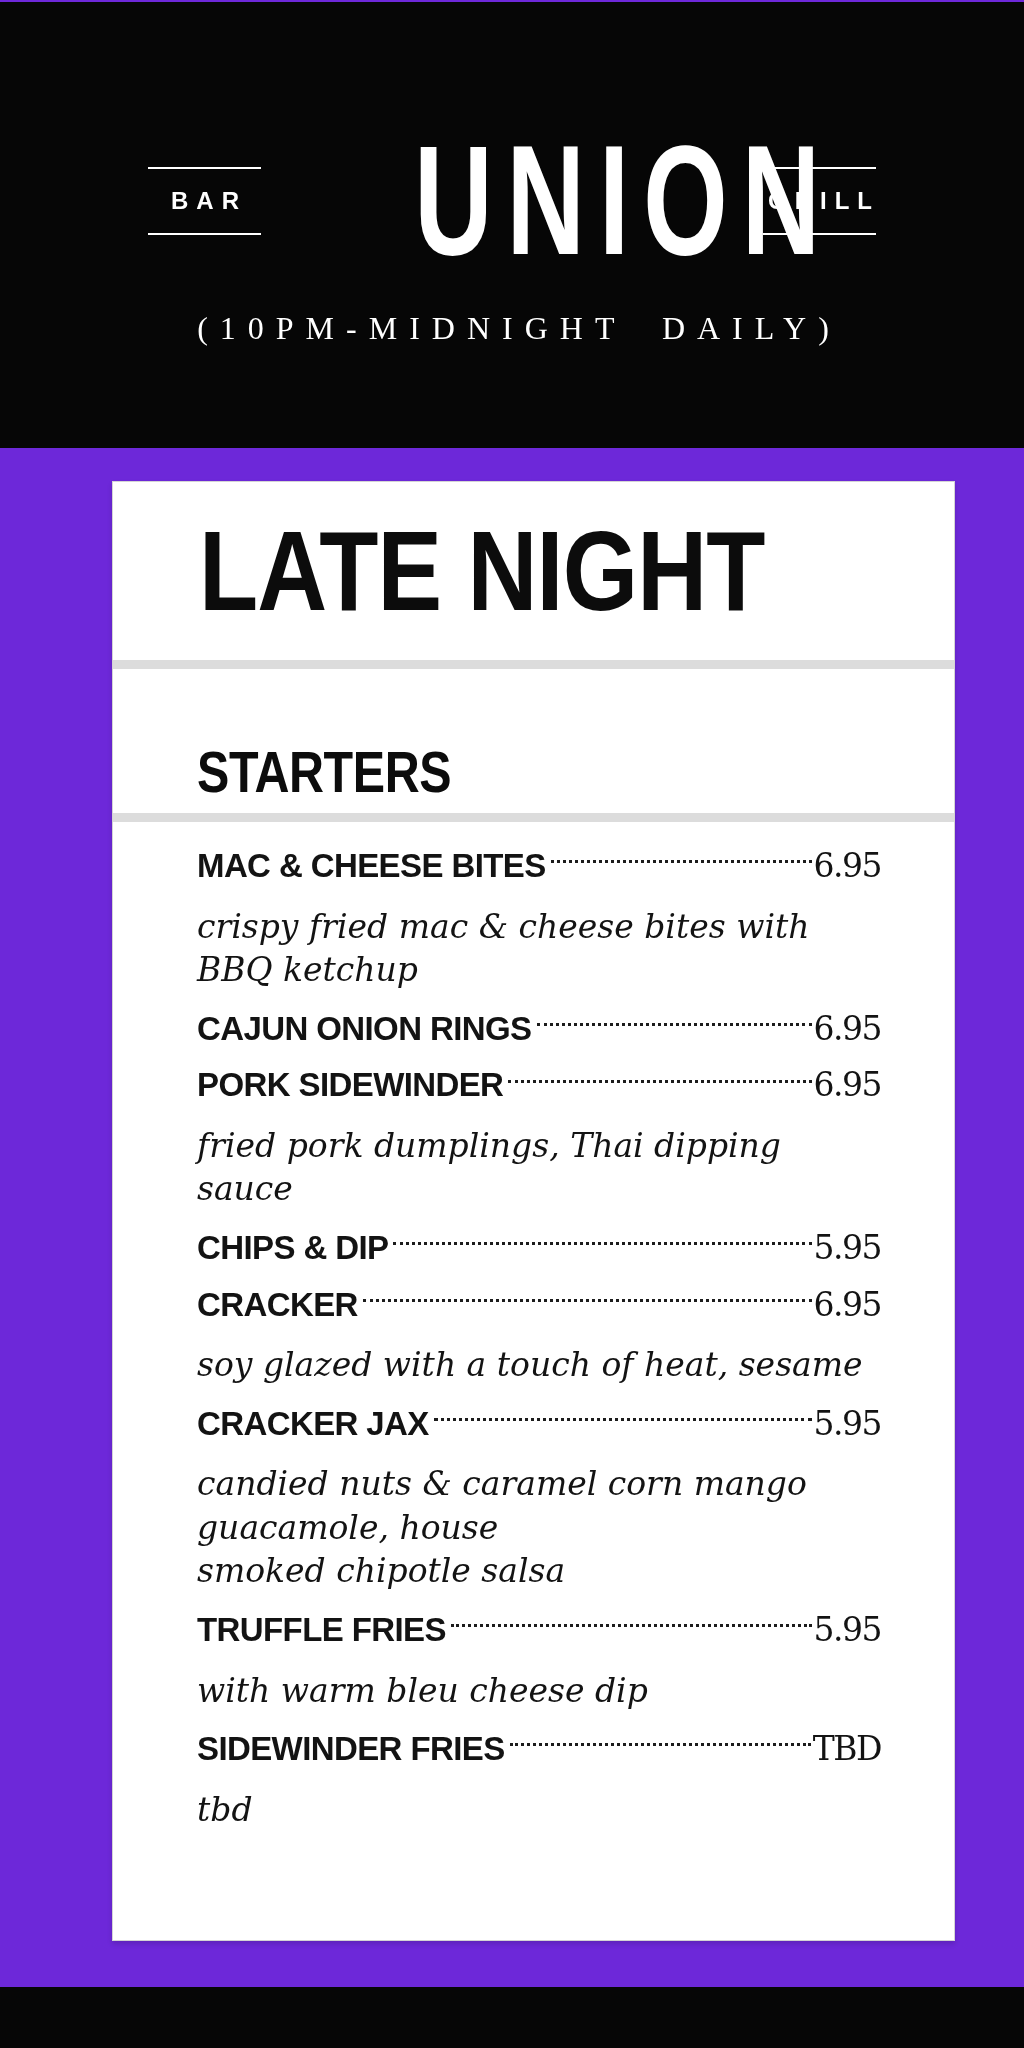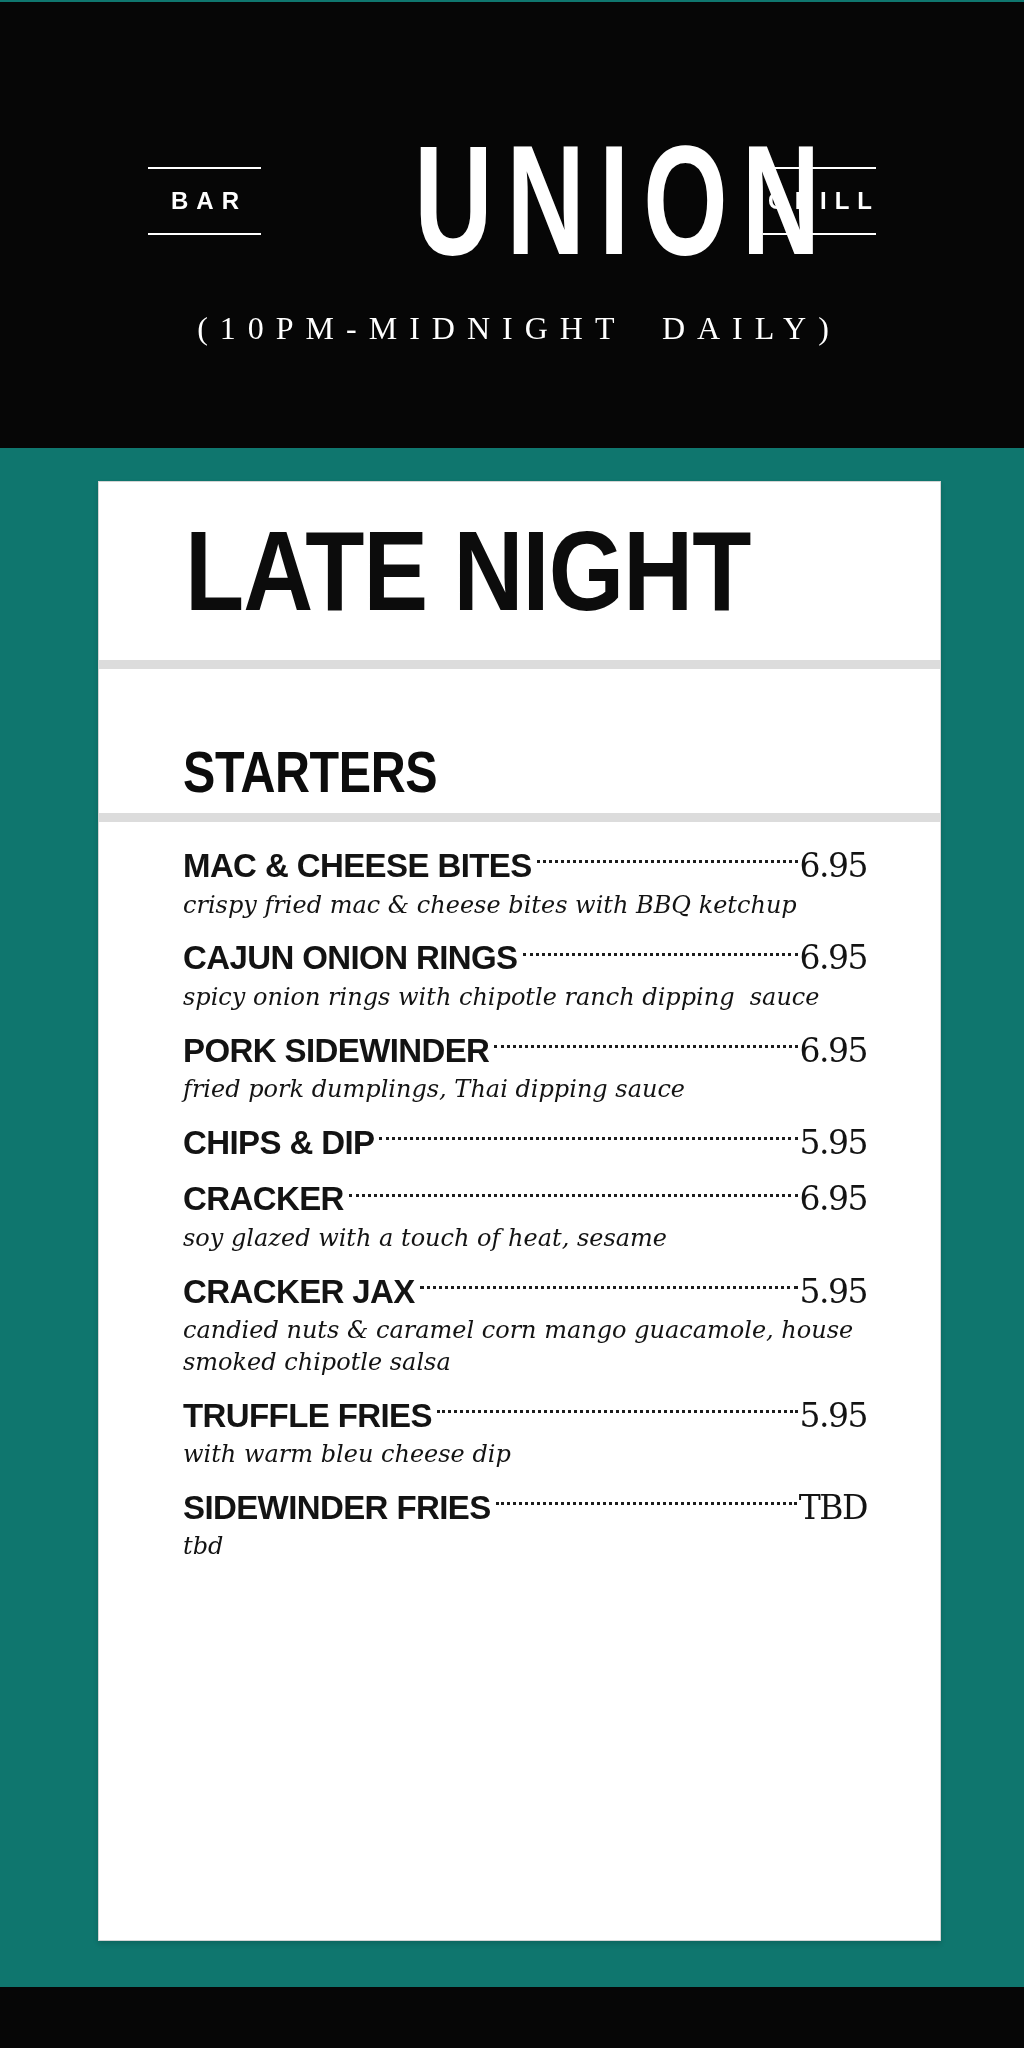--- a/index.html
+++ b/index.html
@@ -3,21 +3,21 @@
 <meta charset="utf-8">
 <style>
   * { box-sizing: border-box; }
   html, body { margin: 0; padding: 0; background: #ffffff; }
   body {
     width: 1024px; height: 2048px;
     position: relative;
     font-family: "Liberation Sans", sans-serif;
     overflow: hidden;
   }
-  .page { position: absolute; inset: 0; background: #0f766e; }
+  .page { position: absolute; inset: 0; background: #6d28d9; }
 
   
   .header {
     position: absolute; top: 2px; left: 0; width: 1024px; height: 446px;
     background: #060606;
   }
   .logo-row {
     position: absolute; top: 121px; left: 0; width: 100%;
     display: flex; justify-content: center; align-items: center; gap: 46px;
     color: #ffffff;
@@ -40,21 +40,21 @@
   .subtitle {
     position: absolute; top: 308px; left: 0; width: 100%;
     text-align: center; color: #ffffff;
     font-family: "Liberation Serif", serif;
     font-size: 32px; letter-spacing: 12px; word-spacing: 16px;
     padding-left: 14px; white-space: nowrap;
   }
 
   
   .card {
-    position: absolute; top: 481px; left: 98px; width: 843px; height: 1460px;
+    position: absolute; top: 481px; left: 112px; width: 843px; height: 1460px;
     background: #ffffff; border: 1px solid #d4d4d4;
     box-shadow: 0 3px 5px rgba(0,0,0,0.14);
     display: flex; flex-direction: column;
   }
   .card-hero {
     height: 178px; display: flex; align-items: center; padding-left: 86px;
     overflow: hidden;
   }
   .menu-title {
     font-weight: bold; font-size: 114px; line-height: 1; color: #0c0c0c;
@@ -84,22 +84,22 @@
     border-bottom: 3px dotted #1c1c1c;
     margin: 0 2px 8px 5px; min-width: 20px;
   }
   .item-price {
     font-family: "DejaVu Serif", serif;
     font-size: 33px; line-height: 1.2; letter-spacing: -1.5px; color: #131313;
     white-space: nowrap;
   }
   .item-desc {
     font-family: "DejaVu Serif", serif; font-style: italic;
-    font-size: 24px; line-height: 1.32; color: #131313;
-    margin-top: 4px; white-space: pre-wrap;
+    font-size: 33px; line-height: 1.32; color: #131313;
+    margin-top: 19px; white-space: pre-wrap;
   }
   .item-desc:empty { display: none; }
 
   
   .footer {
     position: absolute; top: 1987px; left: 0; width: 1024px; height: 61px;
     background: #060606;
   }
 </style>
 </head>
@@ -142,21 +142,20 @@
         </div>
         <div class="item-desc">crispy fried mac &amp; cheese bites with BBQ ketchup</div>
       </div>
 
       <div class="item">
         <div class="item-row">
           <span class="item-name">CAJUN ONION RINGS</span>
           <span class="leader"></span>
           <span class="item-price">6.95</span>
         </div>
-        <div class="item-desc">spicy onion rings with chipotle ranch dipping  sauce</div>
       </div>
 
       <div class="item">
         <div class="item-row">
           <span class="item-name">PORK SIDEWINDER</span>
           <span class="leader"></span>
           <span class="item-price">6.95</span>
         </div>
         <div class="item-desc">fried pork dumplings, Thai dipping sauce</div>
       </div>

